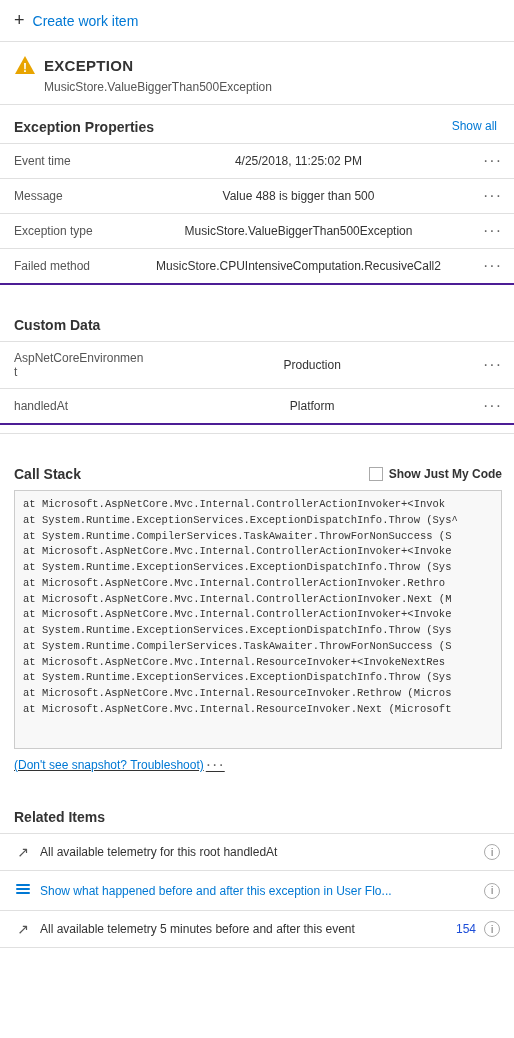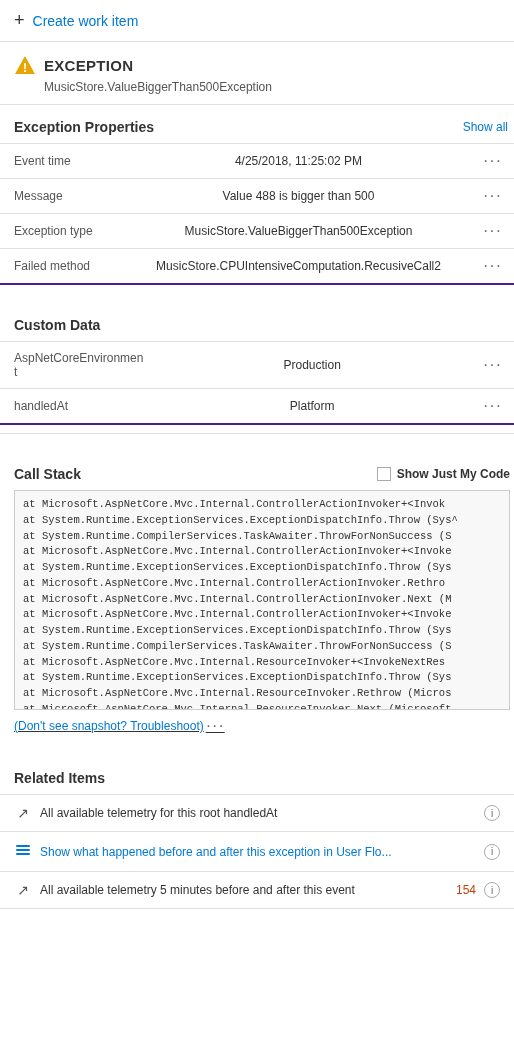--- a/index.html
+++ b/index.html
@@ -56,23 +56,23 @@
     }
     .exception-subtitle {
       font-size: 12px;
       color: #555;
       margin-left: 30px;
     }
 
     
     .section-header {
       display: flex;
-      align-items: center;
+      align-items: flex-start;
       justify-content: space-between;
-      padding: 14px 6px 8px 14px;
+      padding: 14px 17px 8px 14px;
     }
     .section-title {
       font-size: 14px;
       font-weight: 600;
       color: #333;
     }
     .show-all-link {
       font-size: 12px;
       color: #0078d4;
       cursor: pointer;
@@ -121,21 +121,21 @@
     }
 
     
     .custom-data-section {
       padding-bottom: 8px;
       border-bottom: 1px solid #e0e0e0;
     }
 
     
     .call-stack-section {
-      padding: 14px 4px 0 14px;
+      padding: 14px 12px 0 14px;
     }
     .call-stack-header {
       display: flex;
       align-items: center;
       justify-content: space-between;
       margin-bottom: 8px;
     }
     .call-stack-title {
       font-size: 14px;
       font-weight: 600;
@@ -158,21 +158,21 @@
       color: #333;
       font-weight: bold;
     }
     .call-stack-box {
       border: 1px solid #ccc;
       background: #f8f8f8;
       font-family: 'Courier New', monospace;
       font-size: 10.5px;
       padding: 6px 8px;
       overflow: auto;
-      height: 220px;
+      height: 259px;
       color: #333;
       line-height: 1.5;
       white-space: nowrap;
       position: relative;
     }
     .call-stack-box p {
       white-space: nowrap;
     }
 
     
@@ -227,21 +227,21 @@
     .related-item-text {
       flex: 1;
       font-size: 12px;
       color: #333;
     }
     .related-item-text.blue {
       color: #0078d4;
     }
     .related-item-count {
       font-size: 12px;
-      color: #c2410c;
+      color: #1d4ed8;
       margin-right: 8px;
     }
     .info-icon-circle {
       width: 16px;
       height: 16px;
       border-radius: 50%;
       border: 1px solid #aaa;
       display: flex;
       align-items: center;
       justify-content: center;

